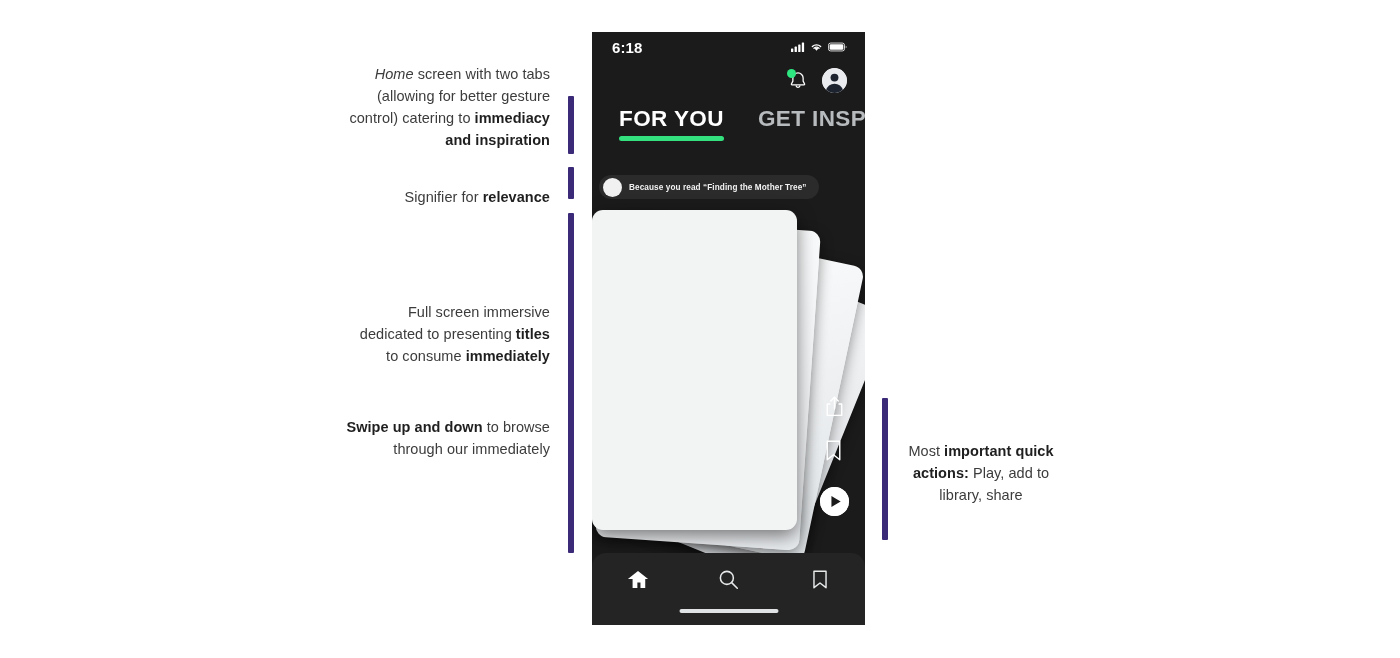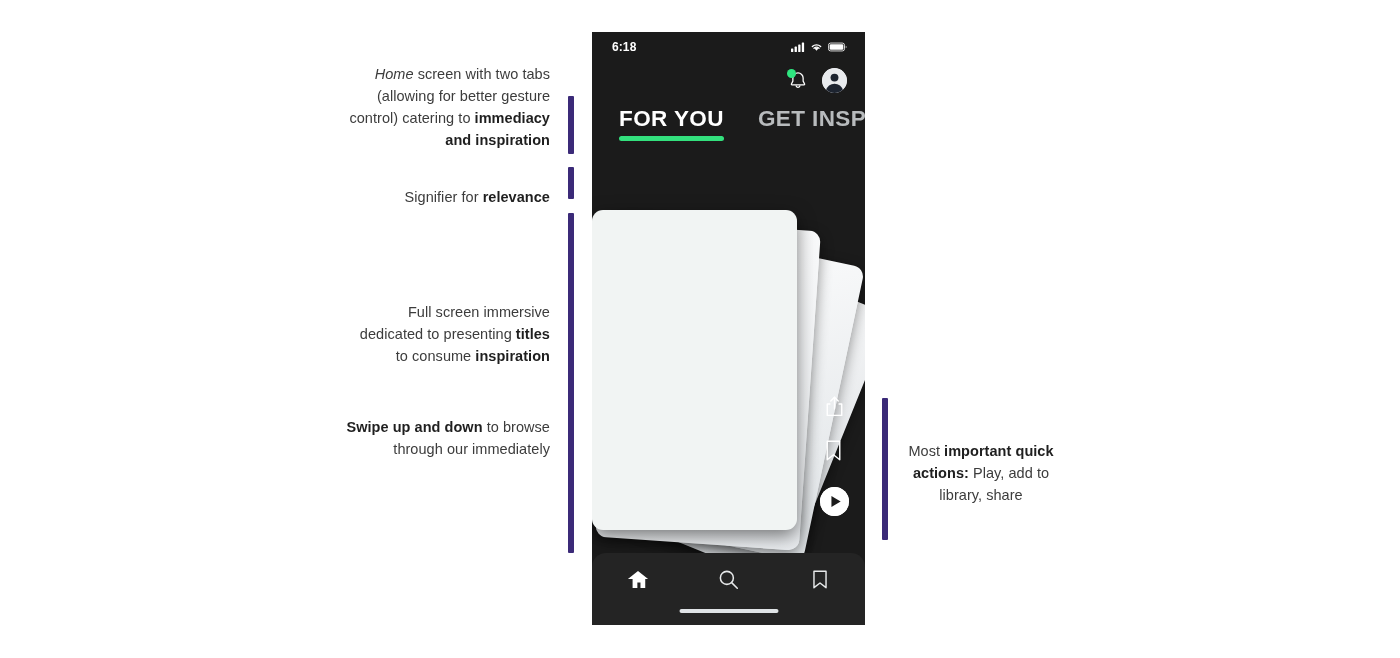--- a/index.html
+++ b/index.html
@@ -54,21 +54,21 @@
     top: 0; left: 0; right: 0;
     height: 30px;
     display: flex;
     align-items: center;
     justify-content: space-between;
     padding: 0 18px 0 20px;
     box-sizing: border-box;
   }
   .status-time {
     color: #ffffff;
-    font-size: 12px;
+    font-size: 15px;
     font-weight: 600;
     letter-spacing: 0.1px;
   }
   .status-icons {
     display: flex;
     align-items: center;
     gap: 5px;
   }
 
   
@@ -244,21 +244,21 @@
 
 <div class="anno anno-left" style="left:345px; top:63px; width:205px;">
   <i>Home</i><span> screen with two tabs (allowing for better gesture control) catering to </span><b>immediacy and inspiration</b>
 </div>
 
 <div class="anno anno-left" style="left:345px; top:186px; width:205px;">
   <span>Signifier for </span><b>relevance</b>
 </div>
 
 <div class="anno anno-left" style="left:345px; top:301px; width:205px;">
-  <span>Full screen immersive dedicated to presenting </span><b>titles</b><span> to consume </span><b>inspiration</b>
+  <span>Full screen immersive dedicated to presenting </span><b>titles</b><span> to consume </span><b>immediately</b>
 </div>
 
 <div class="anno anno-left" style="left:345px; top:416px; width:205px;">
   <b>Swipe up and down</b><span> to browse through our immediately</span>
 </div>
 
 <div class="anno anno-right" style="left:906px; top:440px; width:150px;">
   <span>Most </span><b>important quick actions:</b><span> Play, add to library, share</span>
 </div>
 
@@ -306,20 +306,24 @@
         <path d="M4.2 23.4 a9 9 0 0 1 17.6 0 A13 13 0 0 1 4.2 23.4 Z" fill="#1d2430"></path>
       </svg>
     </div>
   </div>
 
   <div class="tabs">
     <div class="tab active">FOR YOU</div>
     <div class="tab inactive">GET INSPIRED</div>
   </div>
 
+  <div class="chip">
+    <div class="chip-avatar"></div>
+    <div class="chip-text">Because you read “Finding the Mother Tree”</div>
+  </div>
 
   <div class="card-stack">
     <div class="card card-back3"></div>
     <div class="card card-back2"></div>
     <div class="card card-back1"></div>
     <div class="card card-front"></div>
   </div>
 
   <div class="actions">
     <div class="action-icon">

